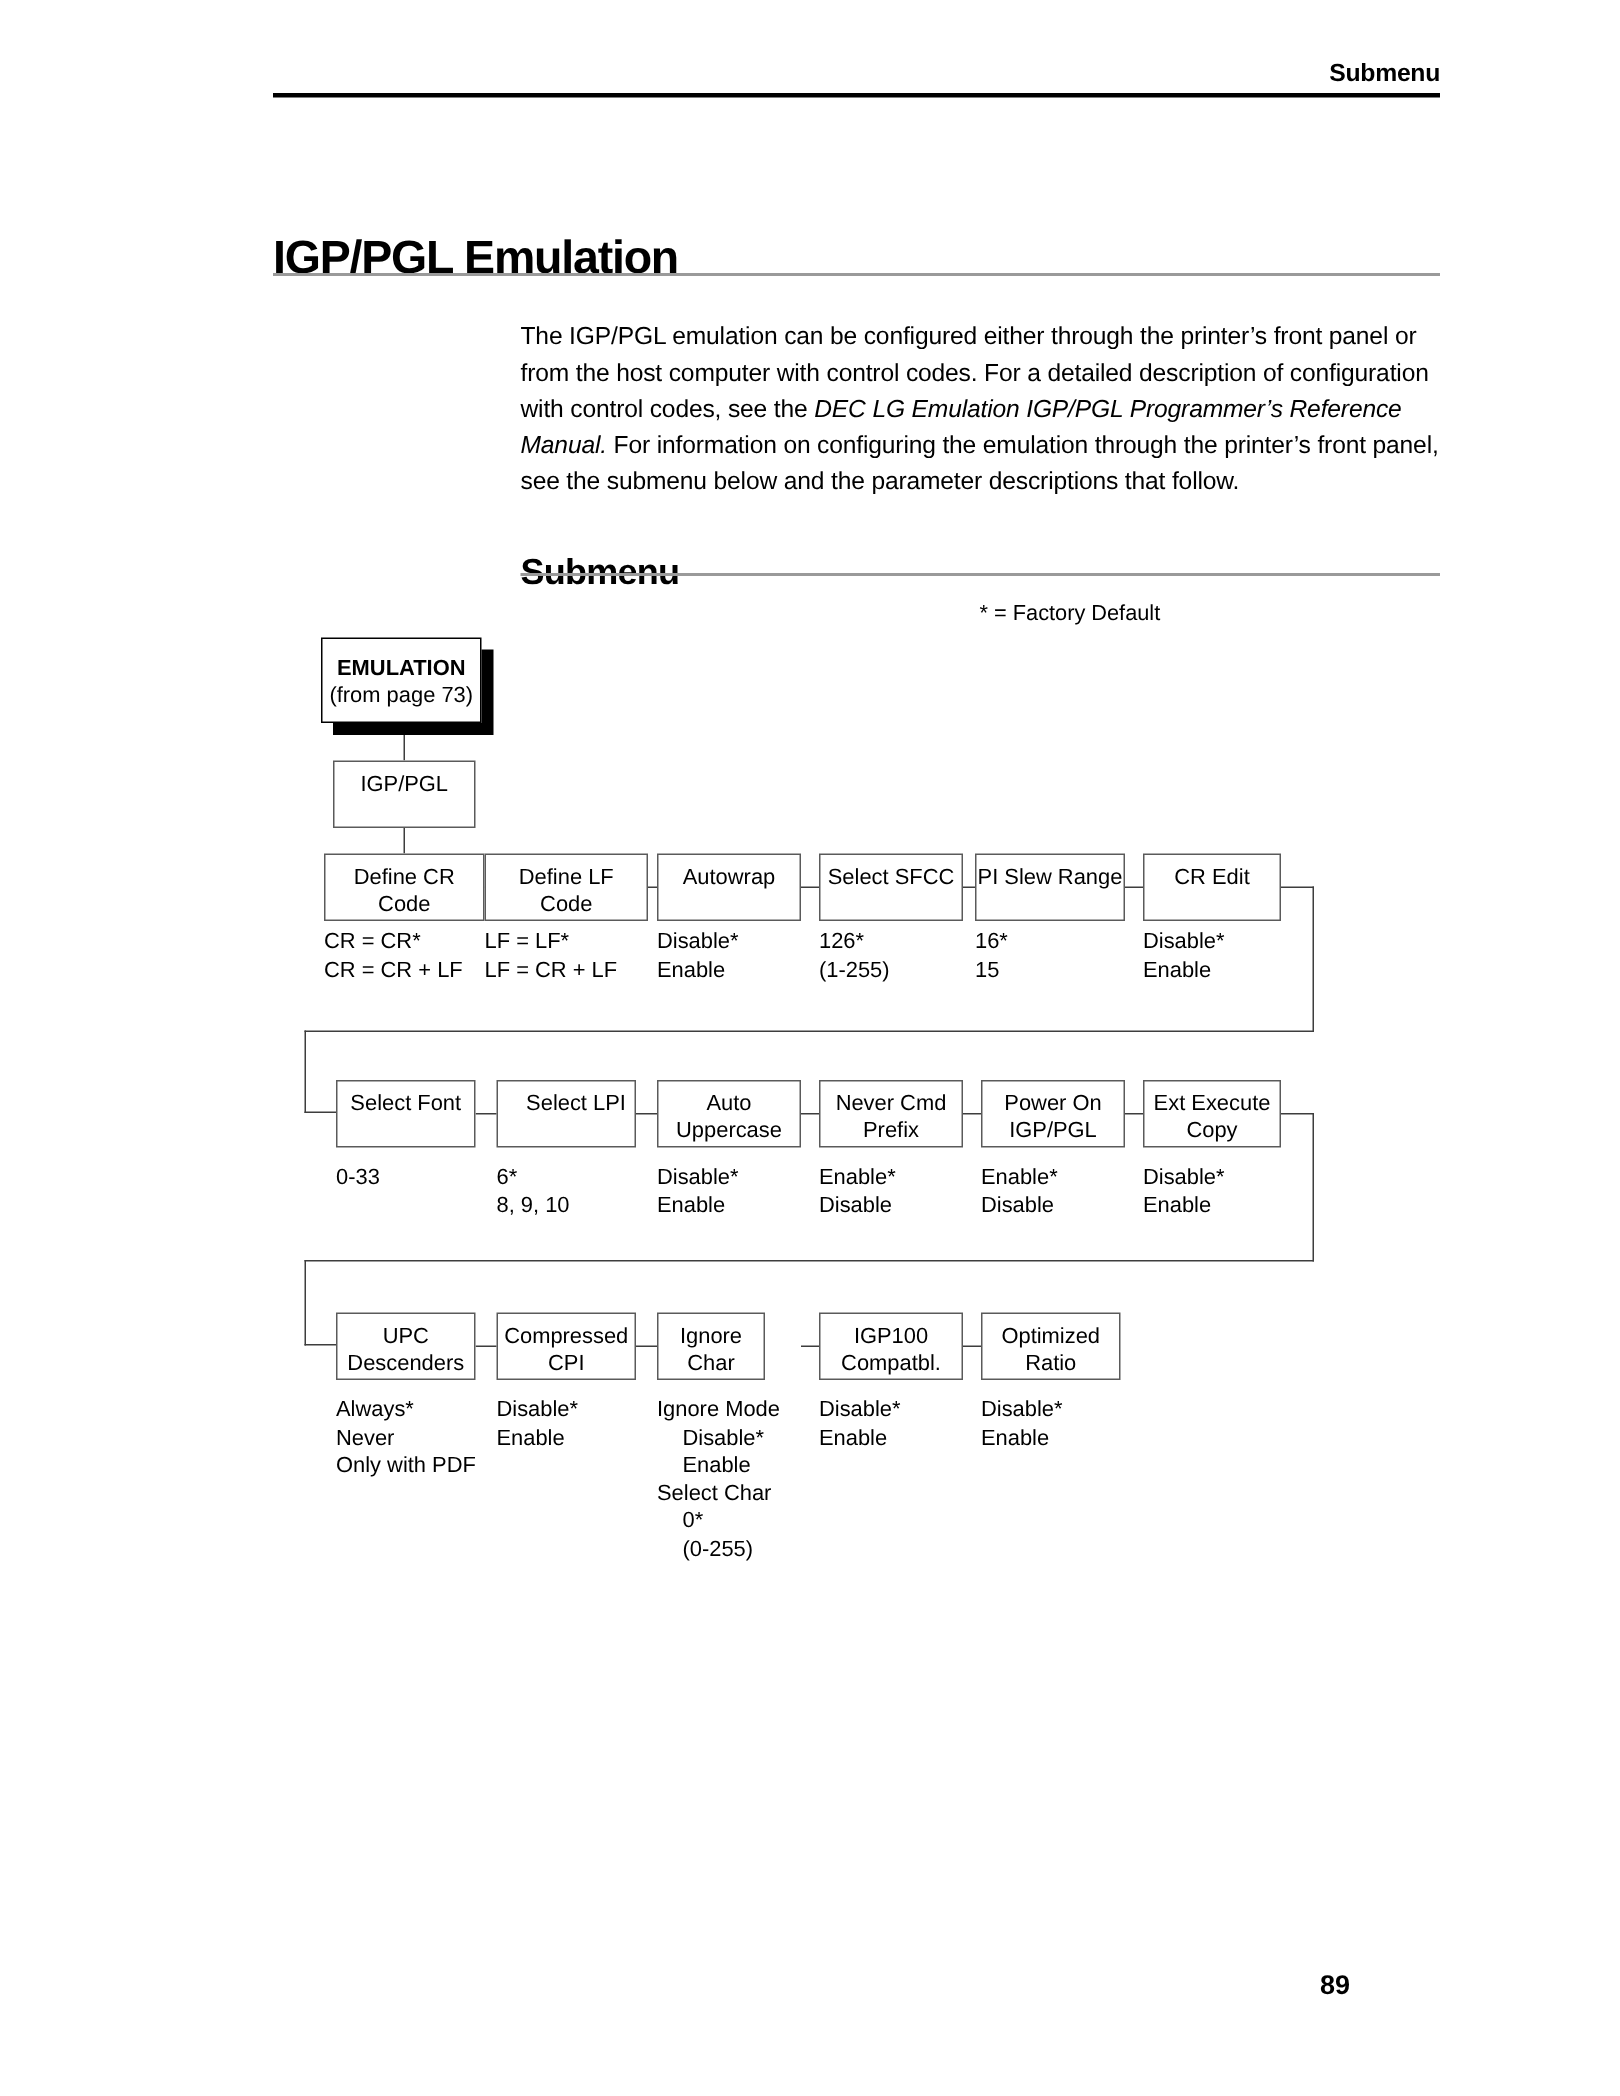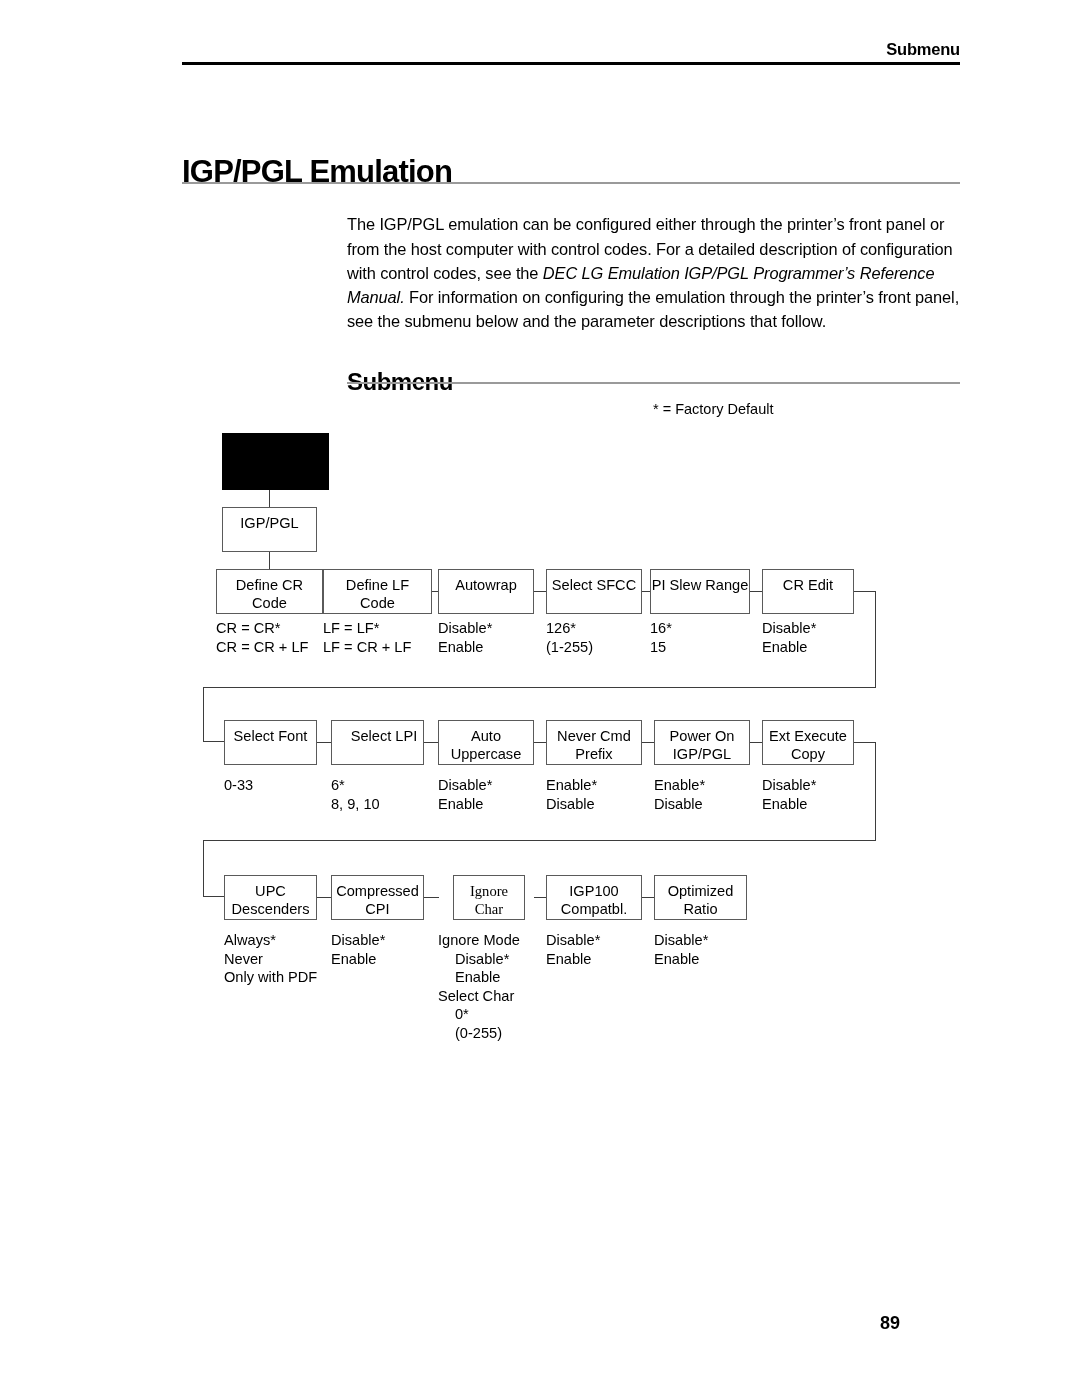--- a/index.html
+++ b/index.html
@@ -165,20 +165,24 @@
 <p id="intro-paragraph"><span>The IGP/PGL emulation can be configured either through the printer’s front panel or from the host computer with control codes. For a detailed description of configuration with control codes, see the </span><span class="ital">DEC LG Emulation IGP/PGL Programmer’s Reference Manual.</span><span> For information on configuring the emulation through the printer’s front panel, see the submenu below and the parameter descriptions that follow.</span></p>
 
 <h2 id="section-heading">Submenu</h2>
 <div id="section-rule"></div>
 
 <div id="legend">* = Factory Default</div>
 
 <div id="diagram">
 
   <div class="root-shadow" style="left:222px; top:433px; width:107px; height:57px;"></div>
+  <div class="node root" style="left:214px; top:425px; width:107px; height:57px;">
+    <span>EMULATION</span>
+    <span class="sub">(from page 73)</span>
+  </div>
 
   <div class="ln-v" style="left:269px; top:490px; height:17px;"></div>
 
   <div class="node" style="left:222px; top:507px; width:95px; height:45px;">
     <span>IGP/PGL</span>
   </div>
 
   <div class="ln-v" style="left:269px; top:552px; height:17px;"></div>
 
   <div class="node" style="left:216px; top:569px; width:107px; height:45px;">
@@ -264,21 +268,21 @@
   <div class="ln-h" style="left:203px; top:896px; width:22px;"></div>
 
   <div class="node" style="left:224px; top:875px; width:93px;  height:45px;">
       <span style="display: block;">UPC</span>
       <span style="display: block;">Descenders</span>
     </div>
   <div class="node" style="left:331px; top:875px; width:93px;  height:45px;">
       <span style="display: block;">Compressed</span>
       <span style="display: block;">CPI</span>
     </div>
-  <div class="node" style="left:453px; top:875px; width:72px;  height:45px;font-family:Liberation Serif, serif;">
+  <div class="node" style="left:438px; top:875px; width:72px;  height:45px;">
       <span style="display: block;">Ignore Char</span>
     </div>
   <div class="node" style="left:546px; top:875px; width:96px; height:45px;">
       <span style="display: block;">IGP100</span>
       <span style="display: block;">Compatbl.</span>
     </div>
   <div class="node" style="left:654px; top:875px; width:93px; height:45px;">
       <span style="display: block;">Optimized</span>
       <span style="display: block;">Ratio</span>
     </div>

